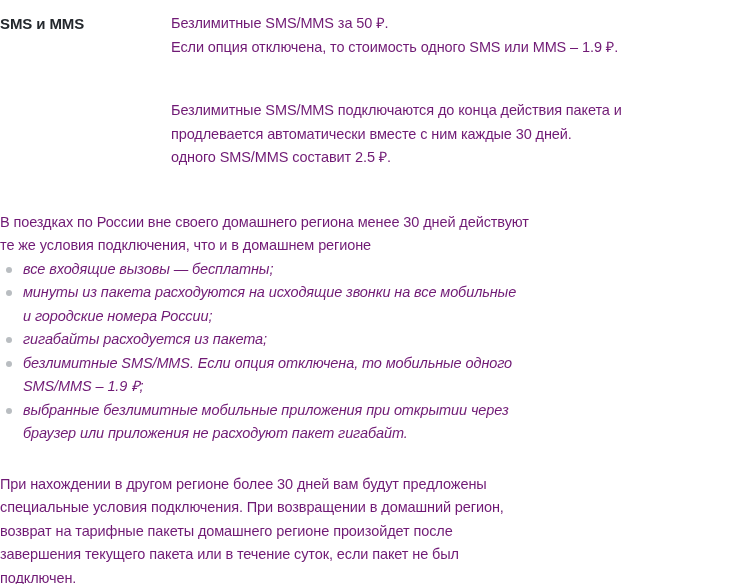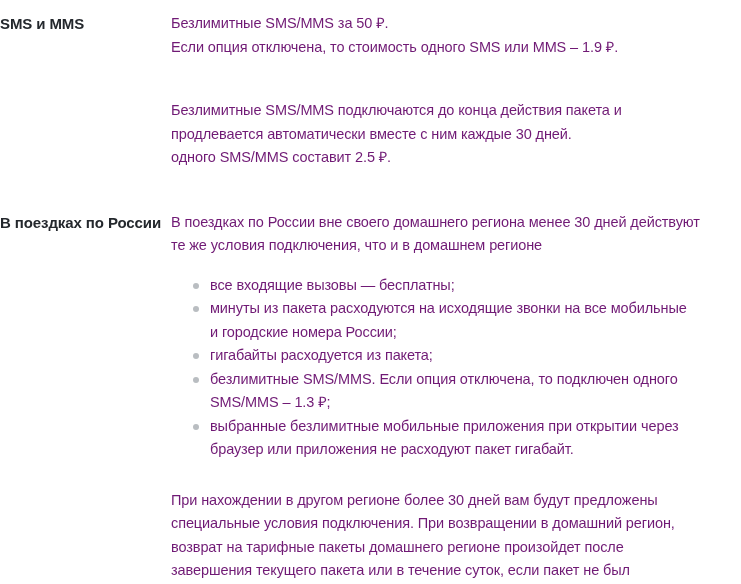--- a/index.html
+++ b/index.html
@@ -46,23 +46,24 @@
     margin: 0;
     padding: 0;
   }
   .content > p + p {
     margin-top: 40px;
   }
   .content > ul + p {
     margin-top: 27px;
   }
   .content ul {
-    margin: 16px;
+    margin: 0;
     padding: 0;
     list-style: none;
+    font-style: italic;
   }
   .content li {
     display: flex;
     align-items: flex-start;
   }
   .bullet {
     flex: 0 0 6px;
     width: 6px;
     height: 6px;
     border-radius: 50%;
@@ -89,21 +90,20 @@
             <span class="line">Если опция отключена, то стоимость одного SMS или MMS – 1.9 ₽.</span>
           </p>
           <p>
             <span class="line">Безлимитные SMS/MMS подключаются до конца действия пакета и</span>
             <span class="line">продлевается автоматически вместе с ним каждые 30 дней.</span>
             <span class="line">одного SMS/MMS составит 2.5 ₽.</span>
           </p>
         </div>
       </section>
       <section class="row">
-        <div class="label">В поездках по России</div>
         <div class="content">
           <p>
             <span class="line">В поездках по России вне своего домашнего региона менее 30 дней действуют</span>
             <span class="line">те же условия подключения, что и в домашнем регионе</span>
           </p>
           <ul>
             <li>
               <span class="bullet"></span>
               <span class="li-text">
                 <span class="line">все входящие вызовы — бесплатны;</span>
@@ -118,22 +118,22 @@
             </li>
             <li>
               <span class="bullet"></span>
               <span class="li-text">
                 <span class="line">гигабайты расходуется из пакета;</span>
               </span>
             </li>
             <li>
               <span class="bullet"></span>
               <span class="li-text">
-                <span class="line">безлимитные SMS/MMS. Если опция отключена, то подключен одного</span>
-                <span class="line">SMS/MMS – 1.3 ₽;</span>
+                <span class="line">безлимитные SMS/MMS. Если опция отключена, то мобильные одного</span>
+                <span class="line">SMS/MMS – 1.9 ₽;</span>
               </span>
             </li>
             <li>
               <span class="bullet"></span>
               <span class="li-text">
                 <span class="line">выбранные безлимитные мобильные приложения при открытии через</span>
                 <span class="line">браузер или приложения не расходуют пакет гигабайт.</span>
               </span>
             </li>
           </ul>

